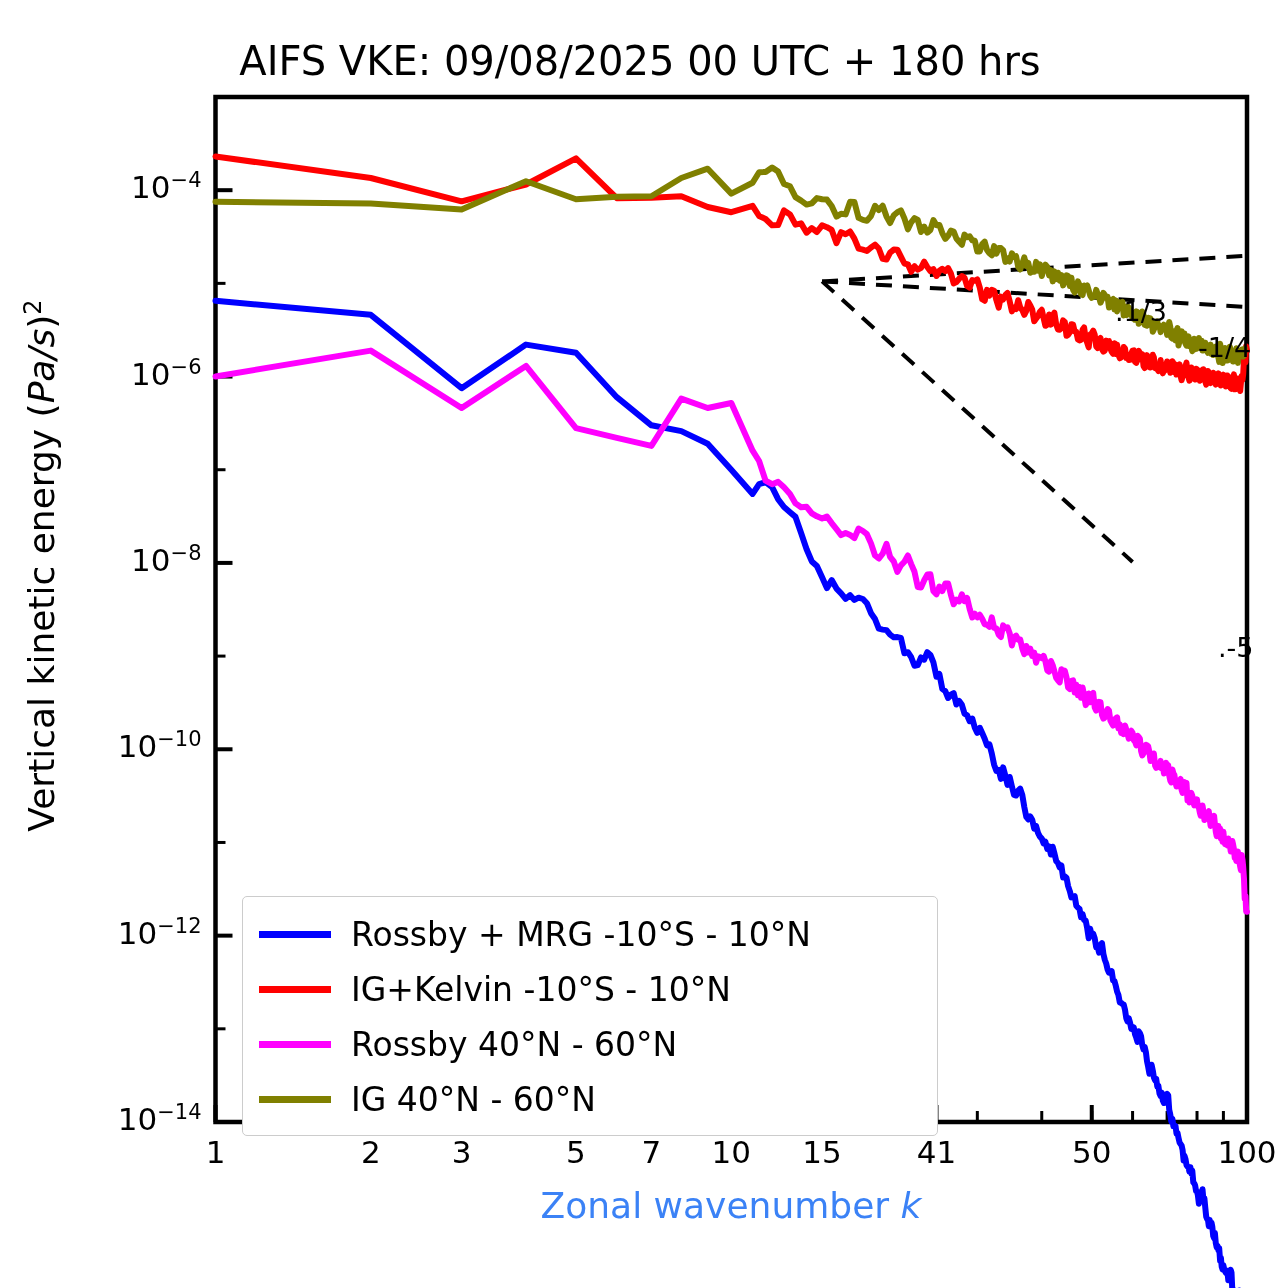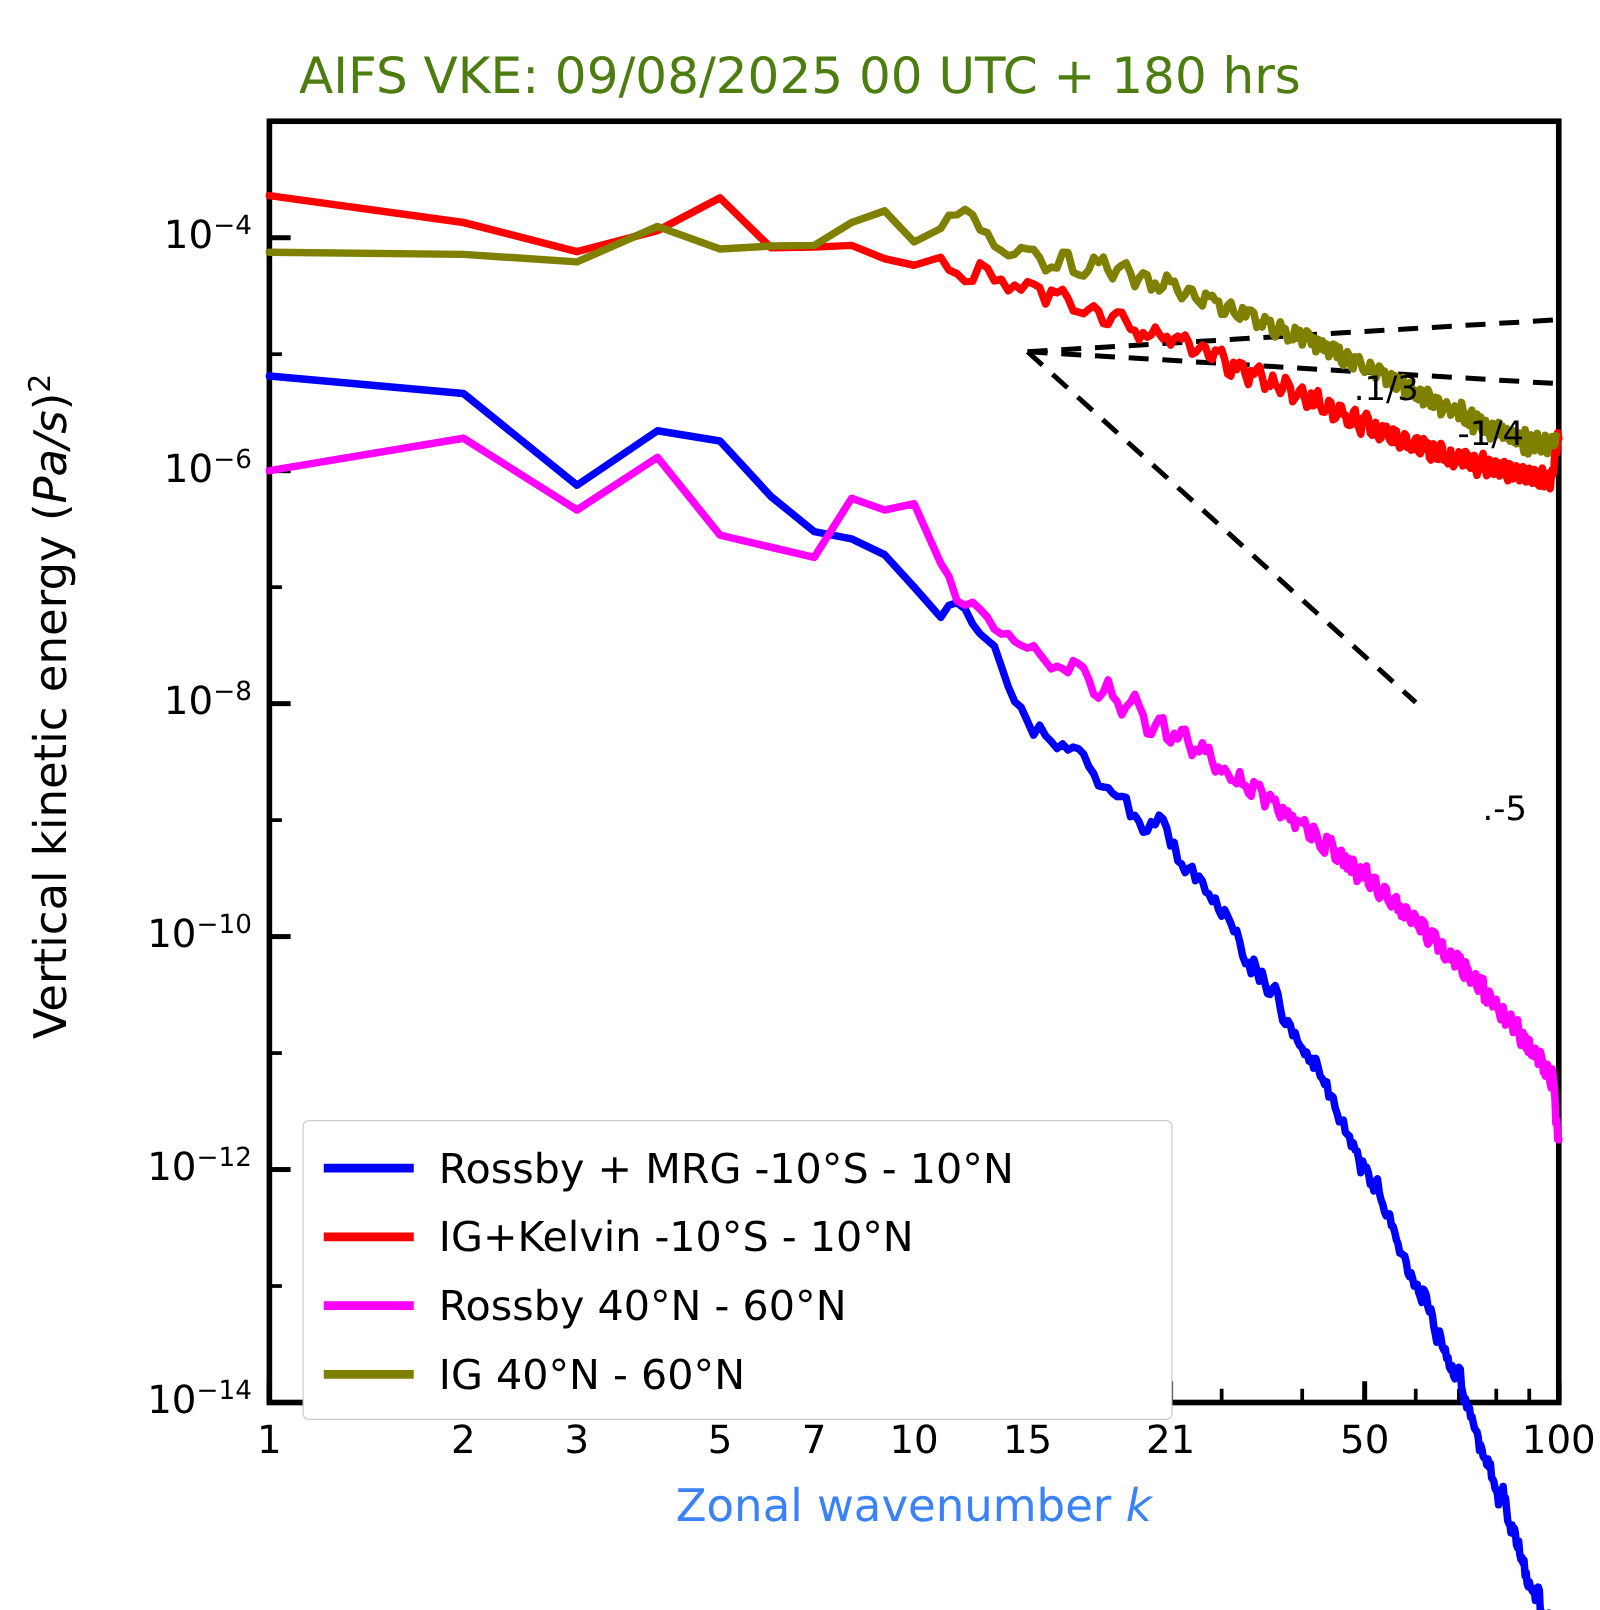--- a/index.html
+++ b/index.html
@@ -19,21 +19,21 @@
     height: 1288px;
     background: #ffffff;
   }
   #chart-title {
     position: absolute;
     left: 0;
     top: 38px;
     width: 1280px;
     text-align: center;
     font-size: 40px;
-    color: #4d7c0f;
+    color: #000000;
     letter-spacing: 0px;
     white-space: nowrap;
   }
   #ylabel-wrap {
     position: absolute;
     left: 0;
     top: 0;
     width: 80px;
     height: 1130px;
     display: flex;
@@ -84,20 +84,21 @@
     top: 772px;
     font-size: 33px;
     color: #000;
     white-space: nowrap;
   }
   .slope-label {
     position: absolute;
     font-size: 27px;
     color: #000;
     white-space: nowrap;
+    margin-left: 32px;
   }
   #legend-box {
     position: absolute;
     left: 242px;
     top: 856px;
     width: 696px;
     height: 240px;
     background: #ffffff;
     border: 1px solid #cccccc;
     border-radius: 5px;
@@ -209,21 +210,21 @@
       <div class="tick-label-y" style="right: 1078.5px; top: 1100px;">10<span class="sup">−14</span></div>
     </div>
   <div id="tick-labels-x">
       <div class="tick-label-x" style="left: 165.5px; width: 100px; top: 1134px;">1</div>
       <div class="tick-label-x" style="left: 320.756px; width: 100px; top: 1134px;">2</div>
       <div class="tick-label-x" style="left: 411.575px; width: 100px; top: 1134px;">3</div>
       <div class="tick-label-x" style="left: 525.994px; width: 100px; top: 1134px;">5</div>
       <div class="tick-label-x" style="left: 601.359px; width: 100px; top: 1134px;">7</div>
       <div class="tick-label-x" style="left: 681.25px; width: 100px; top: 1134px;">10</div>
       <div class="tick-label-x" style="left: 772.069px; width: 100px; top: 1134px;">15</div>
-      <div class="tick-label-x" style="left: 886.488px; width: 100px; top: 1134px;">21</div>
+      <div class="tick-label-x" style="left: 886.488px; width: 100px; top: 1134px;">41</div>
       <div class="tick-label-x" style="left: 1041.74px; width: 100px; top: 1134px;">50</div>
       <div class="tick-label-x" style="left: 1197px; width: 100px; top: 1134px;">100</div>
     </div>
 
 
   <div class="slope-label" id="lbl-pos-third" style="left:1083px; top:296px;">.1/3</div>
   <div class="slope-label" id="lbl-neg-third" style="left:1166px; top:332px;">-1/4</div>
   <div class="slope-label" id="lbl-neg-five" style="left:1186px; top:632px;">.-5</div>
 
   <div id="legend-box">

